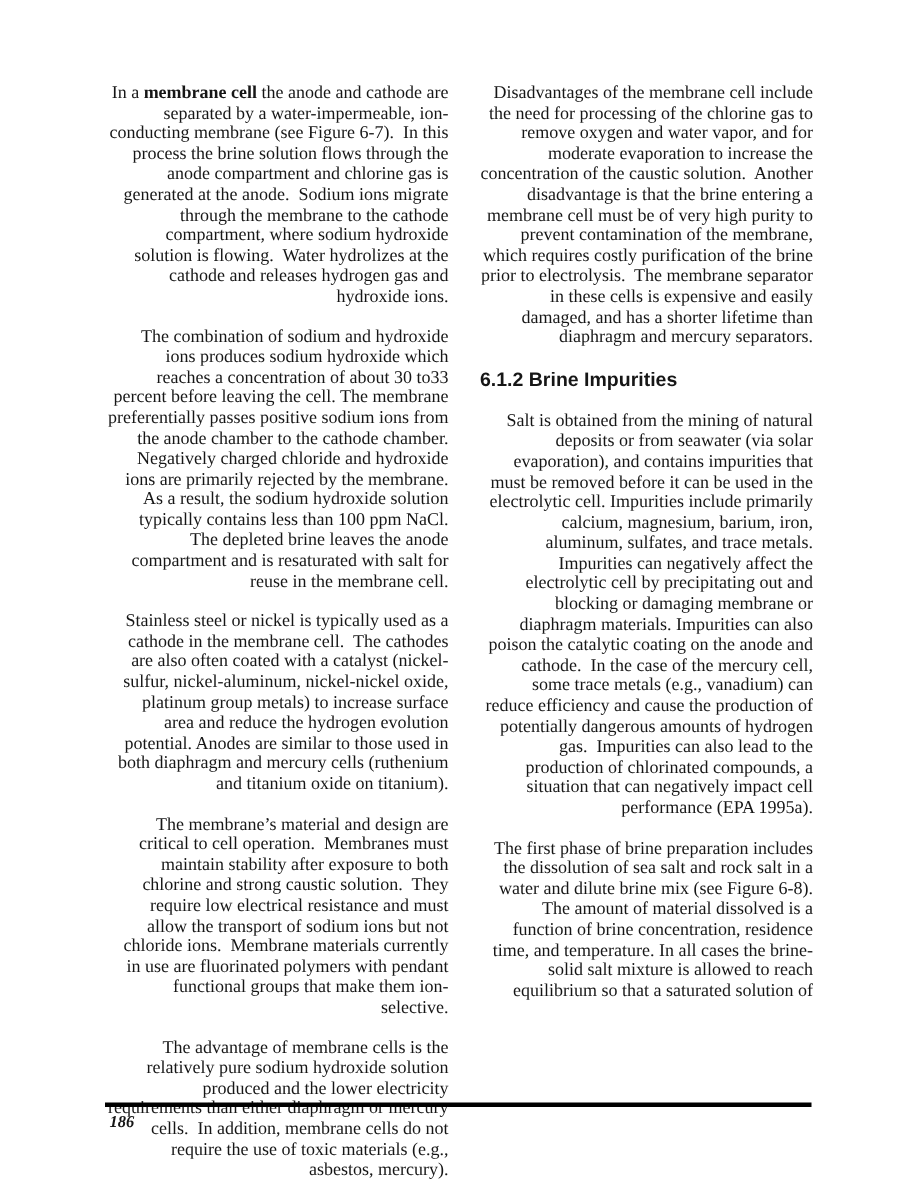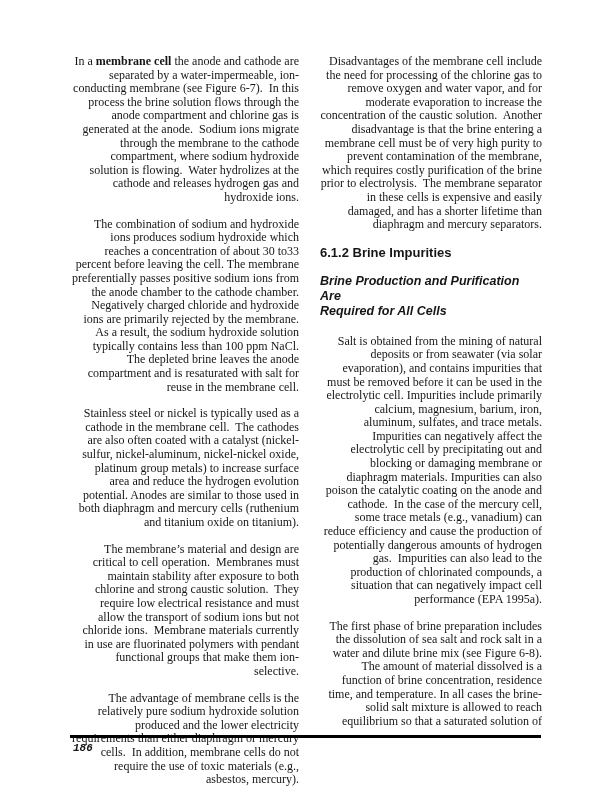--- a/index.html
+++ b/index.html
@@ -54,21 +54,21 @@
     left: 70px;
     top: 735px;
     width: 471px;
     height: 3px;
     background: #000000;
   }
   .page-number {
     position: absolute;
     left: 73px;
     top: 742px;
-    font-family: Liberation Mono, monospace;
+    font-family: Liberation Serif, serif;
     font-size: 11px;
     font-weight: bold;
     font-style: italic;
   }
 </style>
 </head>
 <body>
 
 <div class="page">
 
@@ -78,24 +78,20 @@
       <p><span>In a </span><span class="bold-inline">membrane cell</span><span> the anode and cathode are separated by a water-impermeable, ion-conducting membrane (see Figure 6-7).  In this process the brine solution flows through the anode compartment and chlorine gas is generated at the anode.  Sodium ions migrate through the membrane to the cathode compartment, where sodium hydroxide solution is flowing.  Water hydrolizes at the cathode and releases hydrogen gas and hydroxide ions.</span></p>
       <p>The combination of sodium and hydroxide ions produces sodium hydroxide which reaches a concentration of about 30 to33 percent before leaving the cell. The membrane preferentially passes positive sodium ions from the anode chamber to the cathode chamber.  Negatively charged chloride and hydroxide ions are primarily rejected by the membrane.  As a result, the sodium hydroxide solution typically contains less than 100 ppm NaCl.   The depleted brine leaves the anode compartment and is resaturated with salt for reuse in the membrane cell.</p>
       <p>Stainless steel or nickel is typically used as a cathode in the membrane cell.  The cathodes are also often coated with a catalyst (nickel-sulfur, nickel-aluminum, nickel-nickel oxide, platinum group metals) to increase surface area and reduce the hydrogen evolution potential. Anodes are similar to those used in both diaphragm and mercury cells (ruthenium and titanium oxide on titanium).</p>
       <p>The membrane’s material and design are critical to cell operation.  Membranes must maintain stability after exposure to both chlorine and strong caustic solution.  They require low electrical resistance and must allow the transport of sodium ions but not chloride ions.  Membrane materials currently in use are fluorinated polymers with pendant functional groups that make them ion-selective.</p>
       <p>The advantage of membrane cells is the relatively pure sodium hydroxide solution produced and the lower electricity requirements than either diaphragm or mercury cells.  In addition, membrane cells do not require the use of toxic materials (e.g., asbestos, mercury).</p>
     </div>
 
     <div class="col col-right">
       <p>Disadvantages of the membrane cell include the need for processing of the chlorine gas to remove oxygen and water vapor, and for moderate evaporation to increase the concentration of the caustic solution.  Another disadvantage is that the brine entering a membrane cell must be of very high purity to prevent contamination of the membrane, which requires costly purification of the brine prior to electrolysis.  The membrane separator in these cells is expensive and easily damaged, and has a shorter lifetime than diaphragm and mercury separators.</p>
       <div class="section-heading">6.1.2 Brine Impurities</div>
-      <div class="section-subheading">
-        <div>Brine Production and Purification Are</div>
-        <div>Required for All Cells</div>
-      </div>
       <p>Salt is obtained from the mining of natural deposits or from seawater (via solar evaporation), and contains impurities that must be removed before it can be used in the electrolytic cell. Impurities include primarily calcium, magnesium, barium, iron, aluminum, sulfates, and trace metals.  Impurities can negatively affect the electrolytic cell by precipitating out and blocking or damaging membrane or diaphragm materials. Impurities can also poison the catalytic coating on the anode and cathode.  In the case of the mercury cell, some trace metals (e.g., vanadium) can reduce efficiency and cause the production of potentially dangerous amounts of hydrogen gas.  Impurities can also lead to the production of chlorinated compounds, a situation that can negatively impact cell performance (EPA 1995a).</p>
       <p>The first phase of brine preparation includes the dissolution of sea salt and rock salt in a water and dilute brine mix (see Figure 6-8).  The amount of material dissolved is a function of brine concentration, residence time, and temperature. In all cases the brine-solid salt mixture is allowed to reach equilibrium so that a saturated solution of</p>
     </div>
 
   </div>
 
   <div class="footer-rule"></div>
   <div class="page-number">186</div>
 
 </div>

